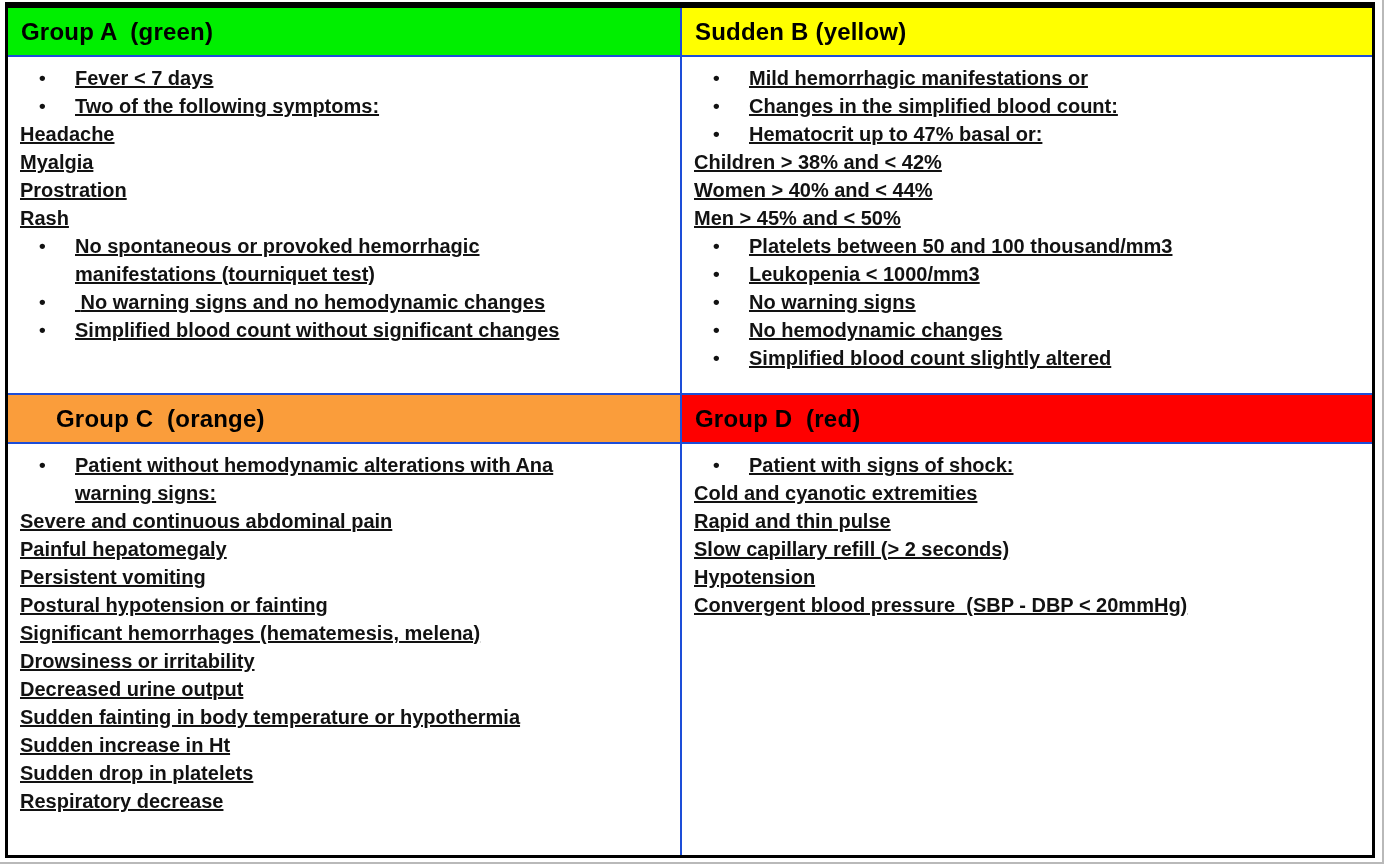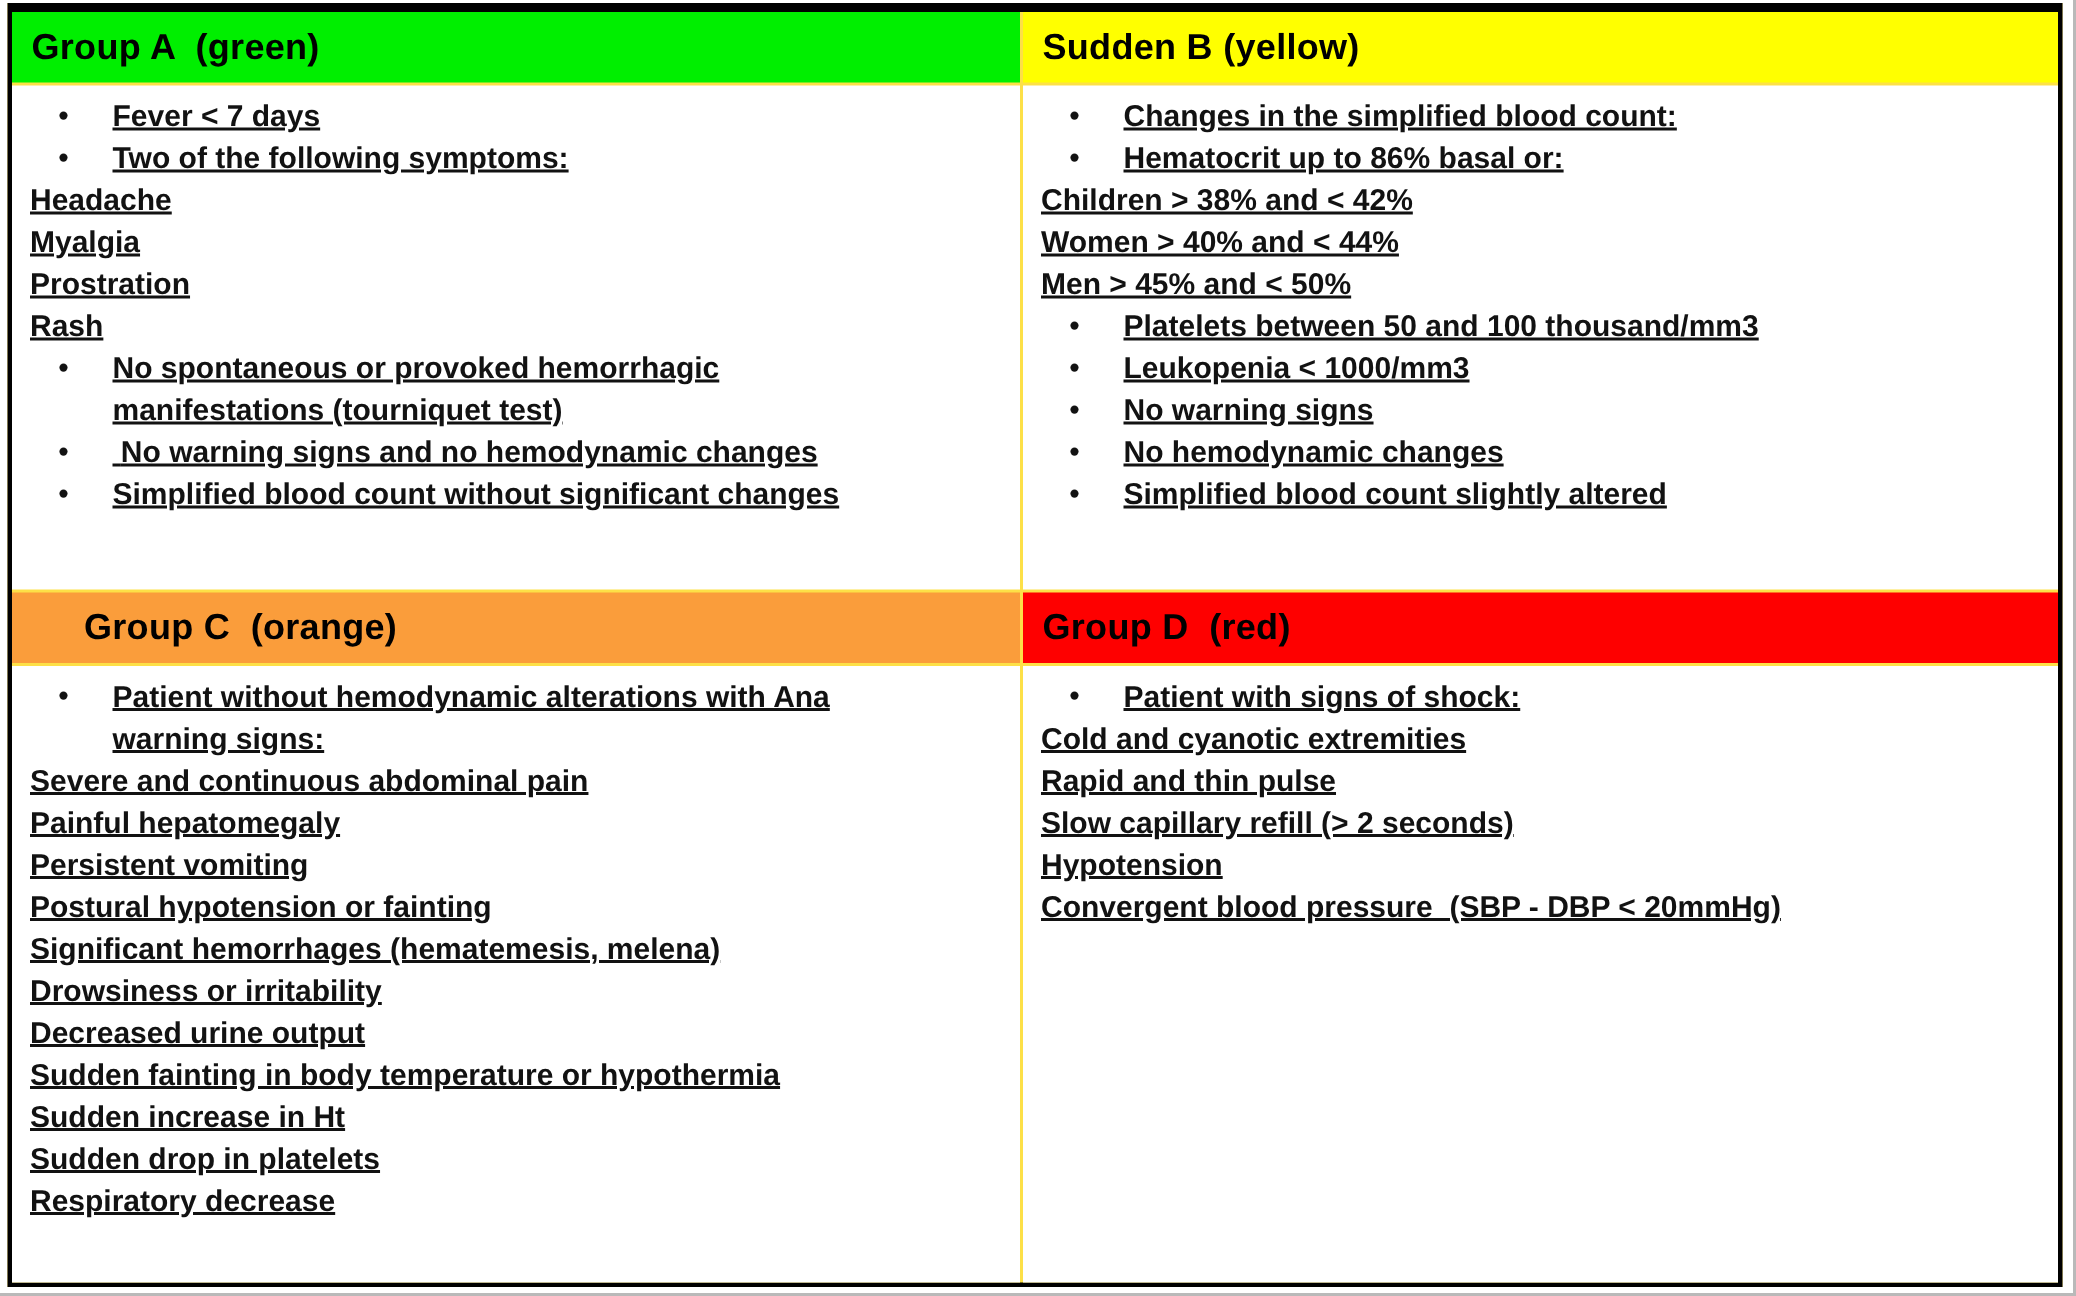--- a/index.html
+++ b/index.html
@@ -7,21 +7,21 @@
     width:1384px;height:864px;position:relative;overflow:hidden;
     font-family:"Liberation Sans","DejaVu Sans",sans-serif;
     -webkit-font-smoothing:antialiased;
   }
   .frame{
     position:absolute;left:5px;top:2px;right:9px;bottom:6px;
     border:3px solid #000;border-top-width:6px;
     display:grid;
     grid-template-columns:672px 1fr;
     grid-template-rows:47px 336px 47px 1fr;
-    background:#fde047;
+    background:#1d4ed8;
     grid-gap:2px;
   }
   .cell{background:#fff;overflow:hidden;}
   .hdr{
     display:flex;align-items:center;
     padding-left:13px;
     font-size:24px;font-weight:700;color:#000;
     white-space:pre;
     letter-spacing:.2px;
   }
@@ -64,22 +64,23 @@
       <div class="item">Myalgia</div>
       <div class="item">Prostration</div>
       <div class="item">Rash</div>
       <div class="item b">No spontaneous or provoked hemorrhagic
 manifestations (tourniquet test)</div>
       <div class="item b"> No warning signs and no hemodynamic changes</div>
       <div class="item b">Simplified blood count without significant changes</div>
     </div>
 
   <div class="cell content">
+      <div class="item b">Mild hemorrhagic manifestations or</div>
       <div class="item b">Changes in the simplified blood count:</div>
-      <div class="item b">Hematocrit up to 86% basal or:</div>
+      <div class="item b">Hematocrit up to 47% basal or:</div>
       <div class="item">Children &gt; 38% and &lt; 42%</div>
       <div class="item">Women &gt; 40% and &lt; 44%</div>
       <div class="item">Men &gt; 45% and &lt; 50%</div>
       <div class="item b">Platelets between 50 and 100 thousand/mm3</div>
       <div class="item b">Leukopenia &lt; 1000/mm3</div>
       <div class="item b">No warning signs</div>
       <div class="item b">No hemodynamic changes</div>
       <div class="item b">Simplified blood count slightly altered</div>
     </div>
 

